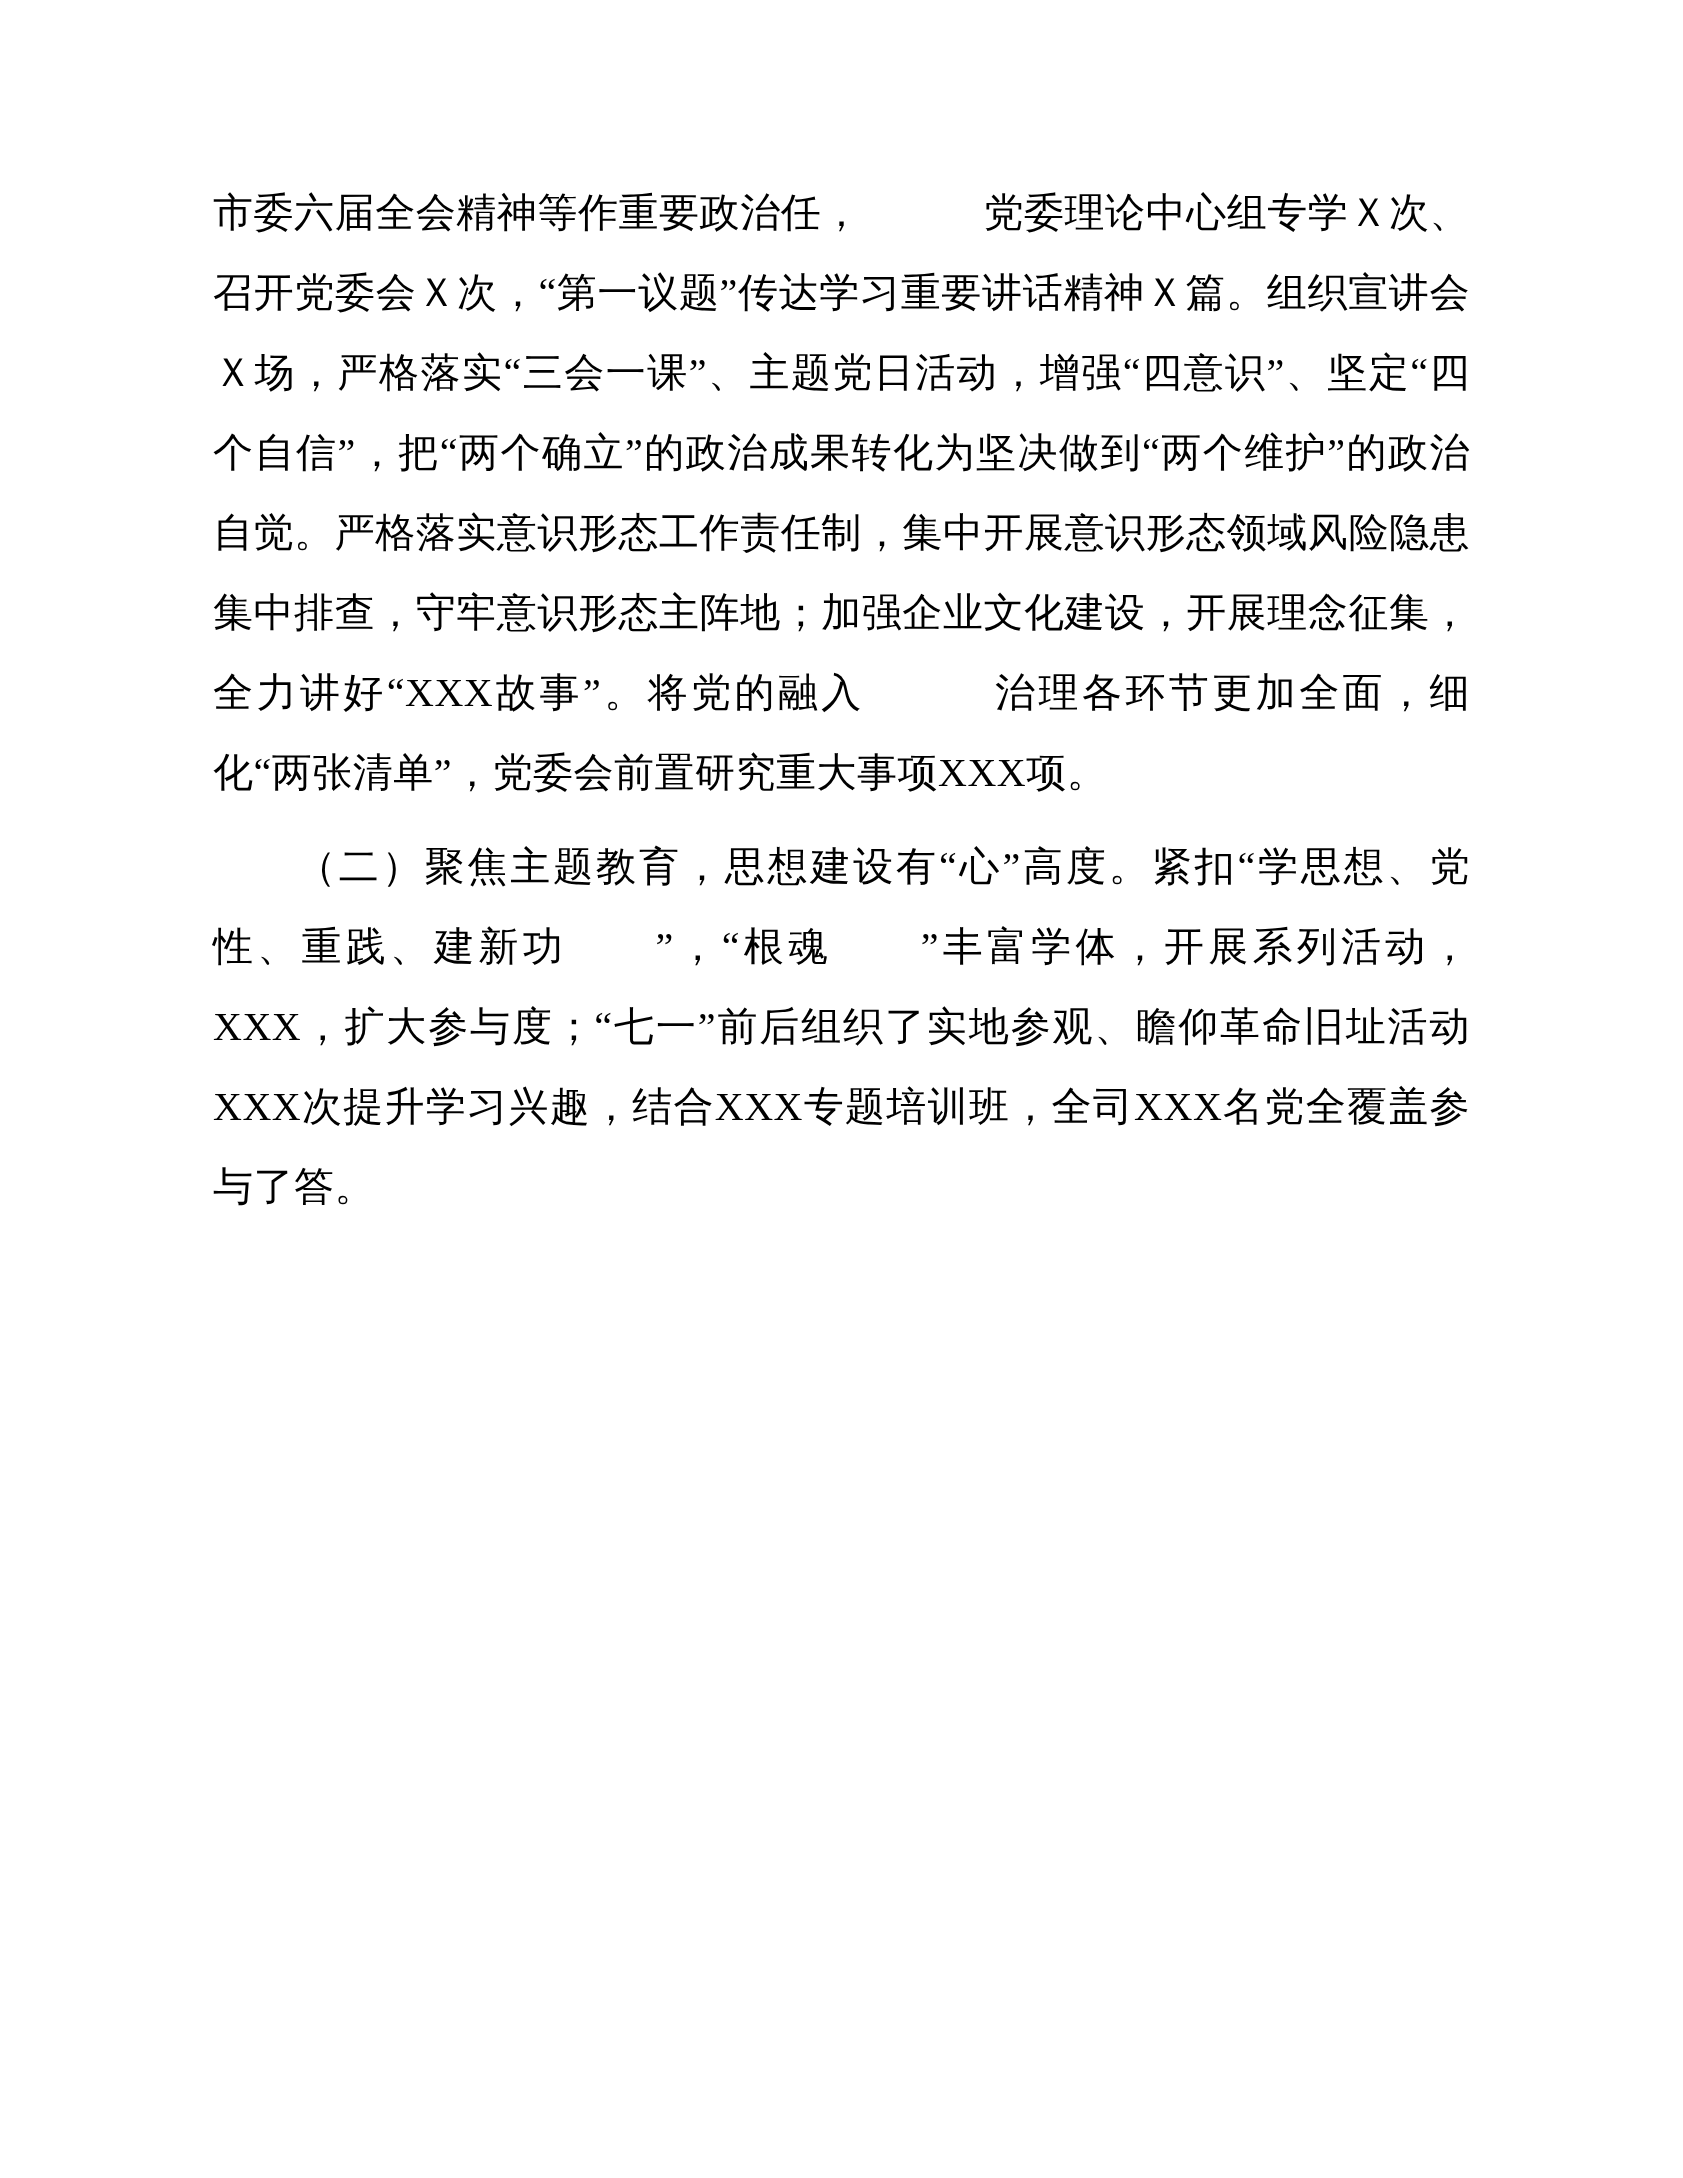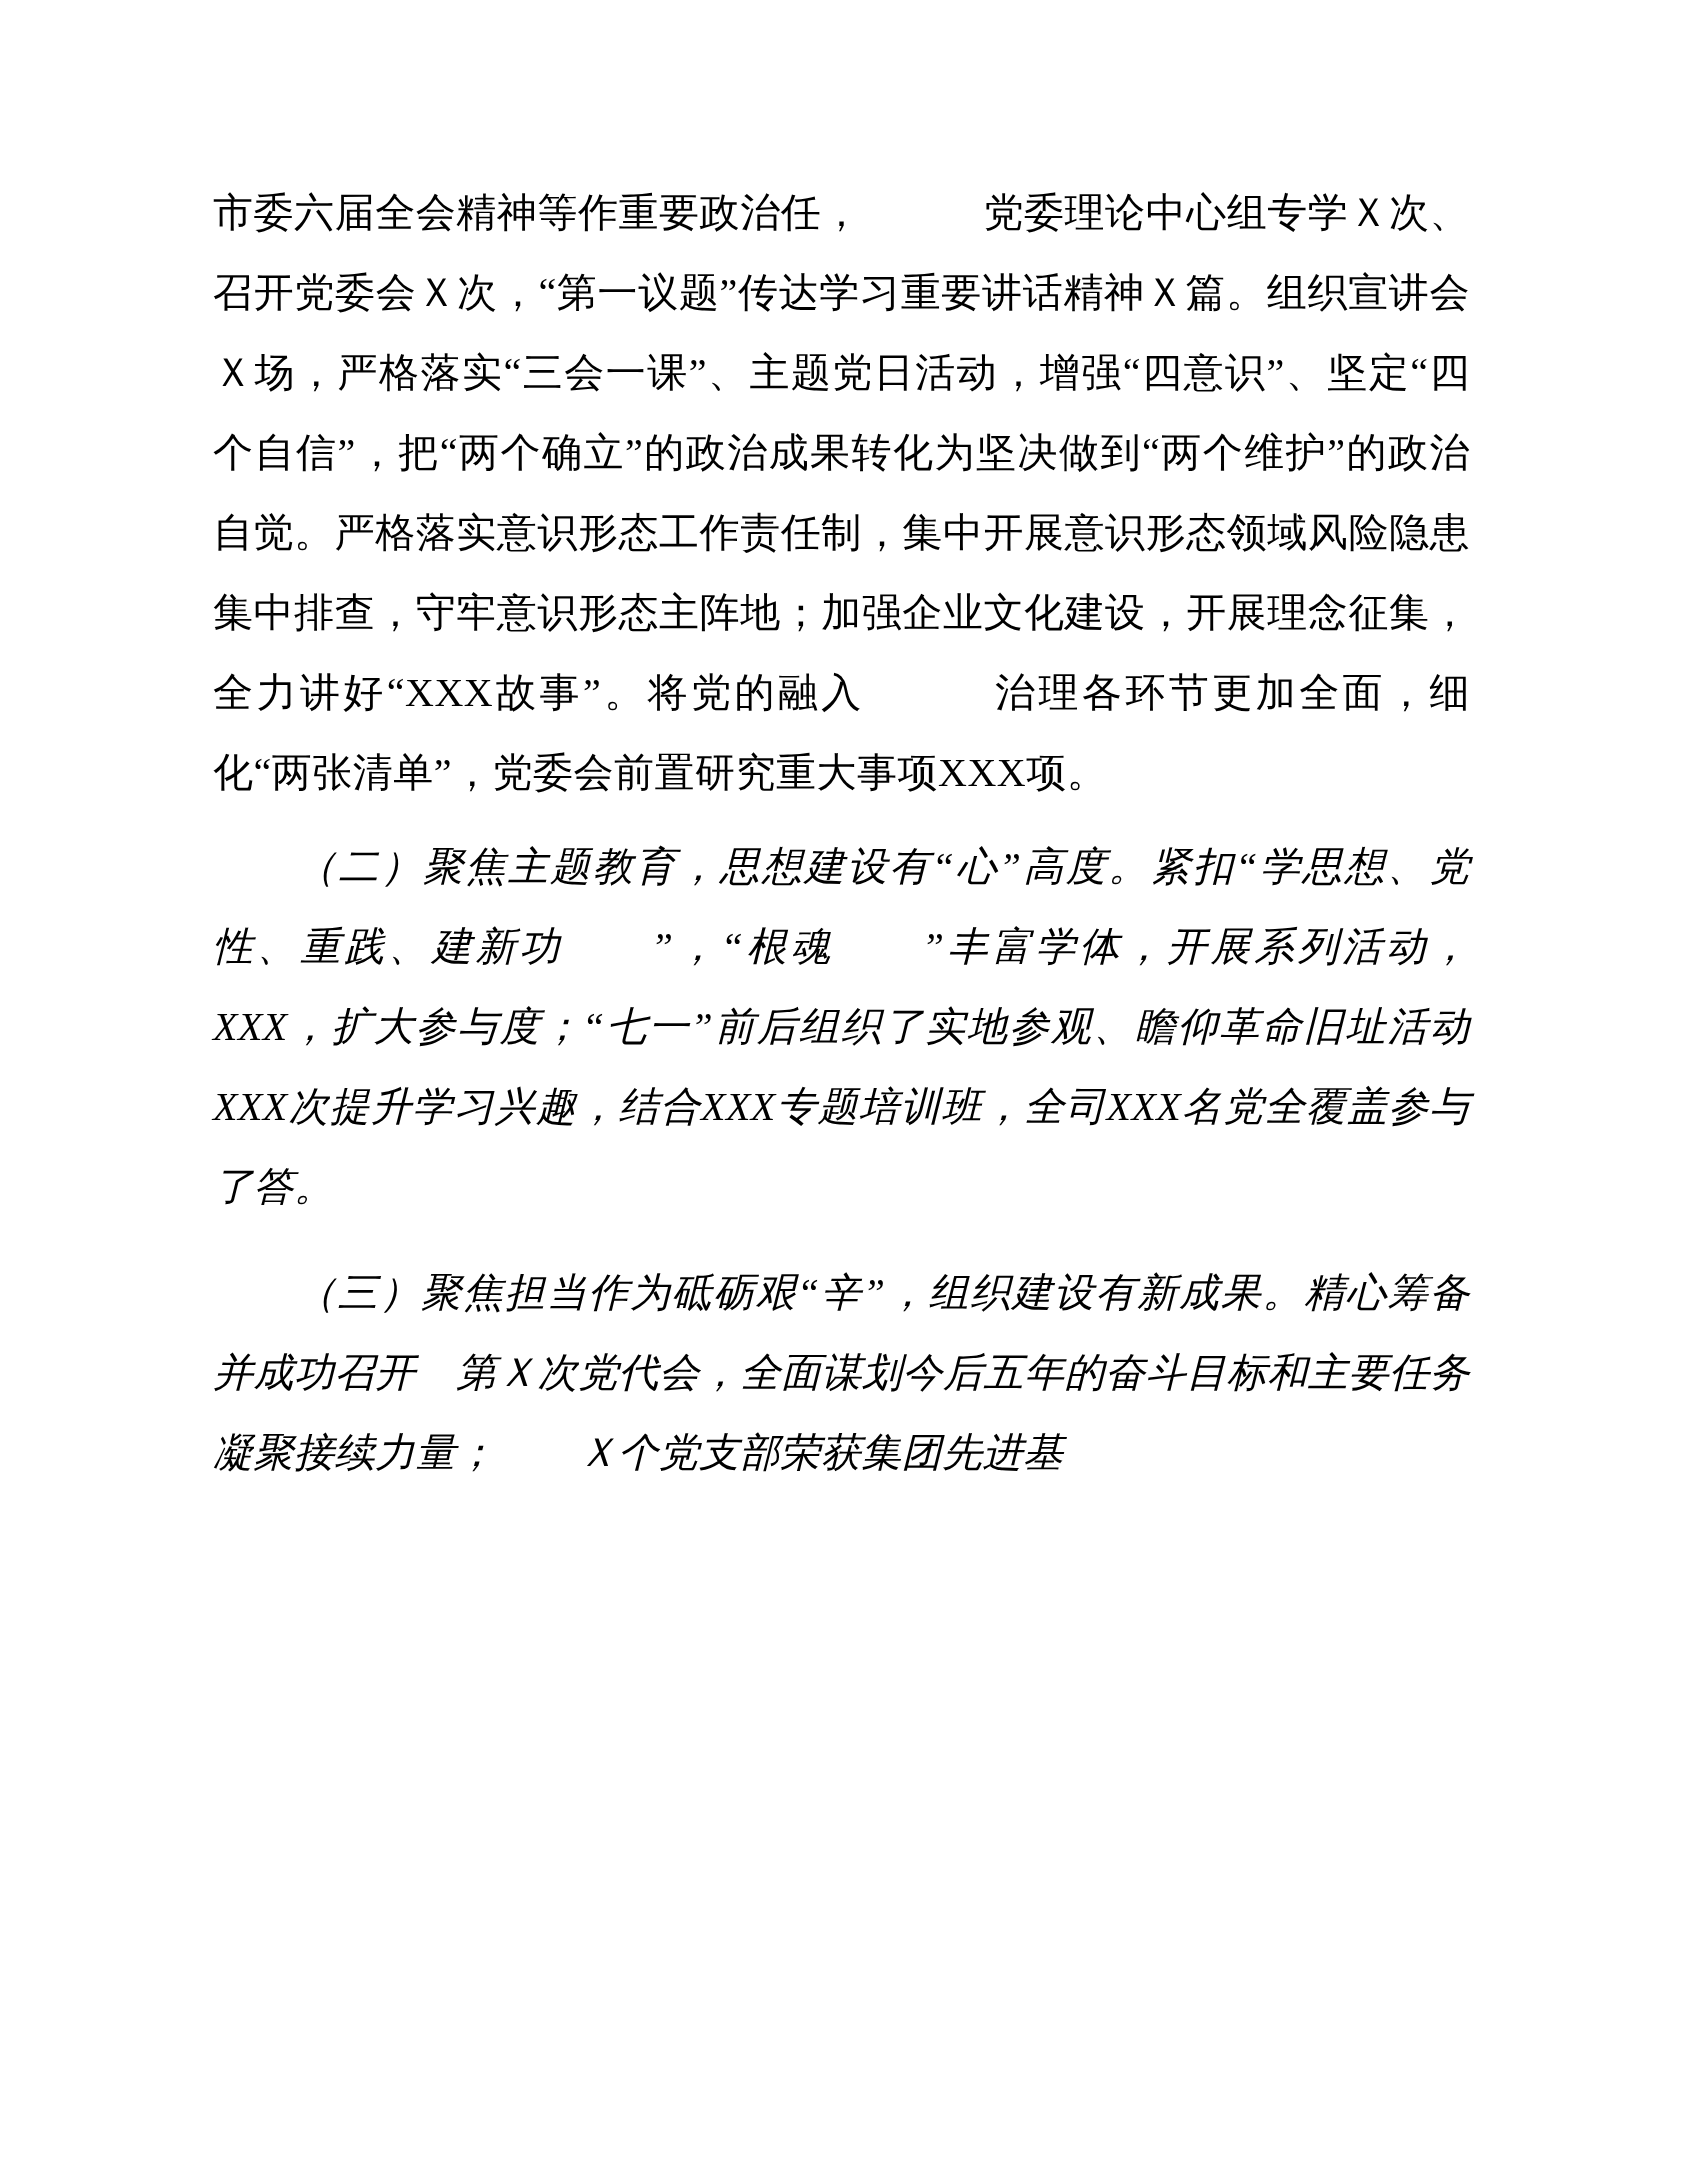--- a/index.html
+++ b/index.html
@@ -29,34 +29,32 @@
     text-align: justify;
     text-justify: inter-character;
   }
   .para {
     margin: 0;
     text-indent: 0;
     white-space: pre-wrap;
   }
   .para.indent {
     text-indent: 83px;
-    font-style: italic;
   }
   .gap-sm {
     height: 14px;
   }
   .gap-md {
     height: 26px;
   }
 </style>
 </head>
 <body>
 
 <div class="page">
   <div class="doc-body">
     <p class="para">市委六届全会精神等作重要政治任，　　　党委理论中心组专学Ｘ次、召开党委会Ｘ次，“第一议题”传达学习重要讲话精神Ｘ篇。组织宣讲会Ｘ场，严格落实“三会一课”、主题党日活动，增强“四意识”、坚定“四个自信”，把“两个确立”的政治成果转化为坚决做到“两个维护”的政治自觉。严格落实意识形态工作责任制，集中开展意识形态领域风险隐患集中排查，守牢意识形态主阵地；加强企业文化建设，开展理念征集，全力讲好“XXX故事”。将党的融入　　　治理各环节更加全面，细化“两张清单”，党委会前置研究重大事项XXX项。</p>
     <div class="gap-sm"></div>
     <p class="para indent">（二）聚焦主题教育，思想建设有“心”高度。紧扣“学思想、党性、重践、建新功　　”，“根魂　　”丰富学体，开展系列活动，XXX，扩大参与度；“七一”前后组织了实地参观、瞻仰革命旧址活动XXX次提升学习兴趣，结合XXX专题培训班，全司XXX名党全覆盖参与了答。</p>
     <div class="gap-md"></div>
-    <p class="para indent">（三）聚焦担当作为砥砺艰“辛”，组织建设有新成果。精心筹备并成功召开　第Ｘ次党代会，全面谋划今后五年的奋斗目标和主要任务凝聚接续力量；　　Ｘ个党支部荣获集团先进基</p>
   </div>
 </div>
 
 
 </body></html>

